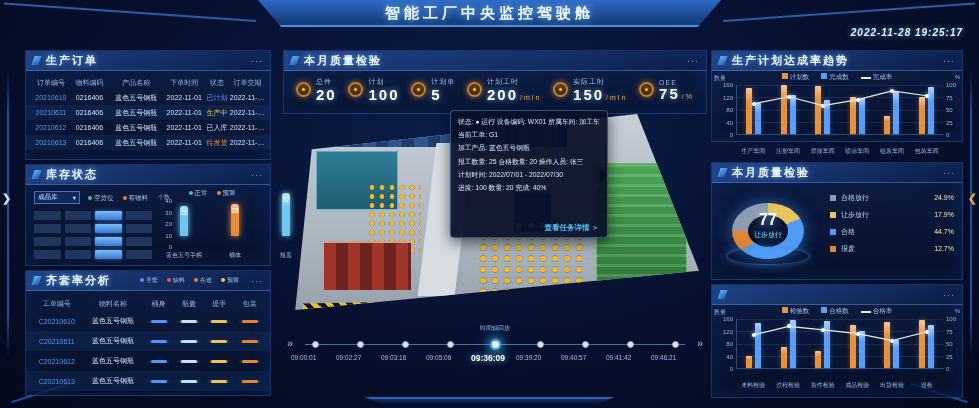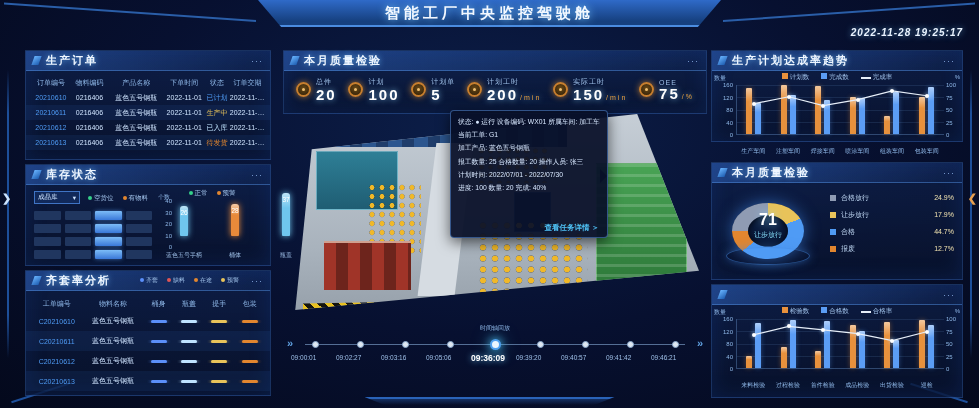--- a/index.html
+++ b/index.html
@@ -544,21 +544,21 @@
   <section class="panel" style="left:711px;top:162px;width:252px;height:118px">
     <div class="panel-hd">
       <span class="accent"></span>
       <span class="panel-title">本月质量检验</span>
       <span class="more">···</span>
     </div>
     <div class="donut-wrap">
       <div class="donut" id="donut" style="background: conic-gradient(from -90deg, rgb(143, 155, 179) 0%, rgb(143, 155, 179) 24.9%, rgb(232, 195, 90) 24.9%, rgb(232, 195, 90) 42.8%, rgb(79, 155, 245) 42.8%, rgb(79, 155, 245) 87.5%, rgb(226, 134, 47) 87.5%, rgb(226, 134, 47) 100.2%);"></div>
       <div class="donut-base"></div>
       <div class="donut-center">
-        <div class="donut-value">71</div>
+        <div class="donut-value">77</div>
         <div class="donut-label">让步放行</div>
       </div>
     </div>
     <div id="quality-legend">
         <div class="q-row">
           <span class="q-sw" style="background: rgb(143, 155, 179);"></span>
           <span class="q-label">合格放行</span>
           <span class="q-val">24.9%</span>
         </div>
         <div class="q-row">

